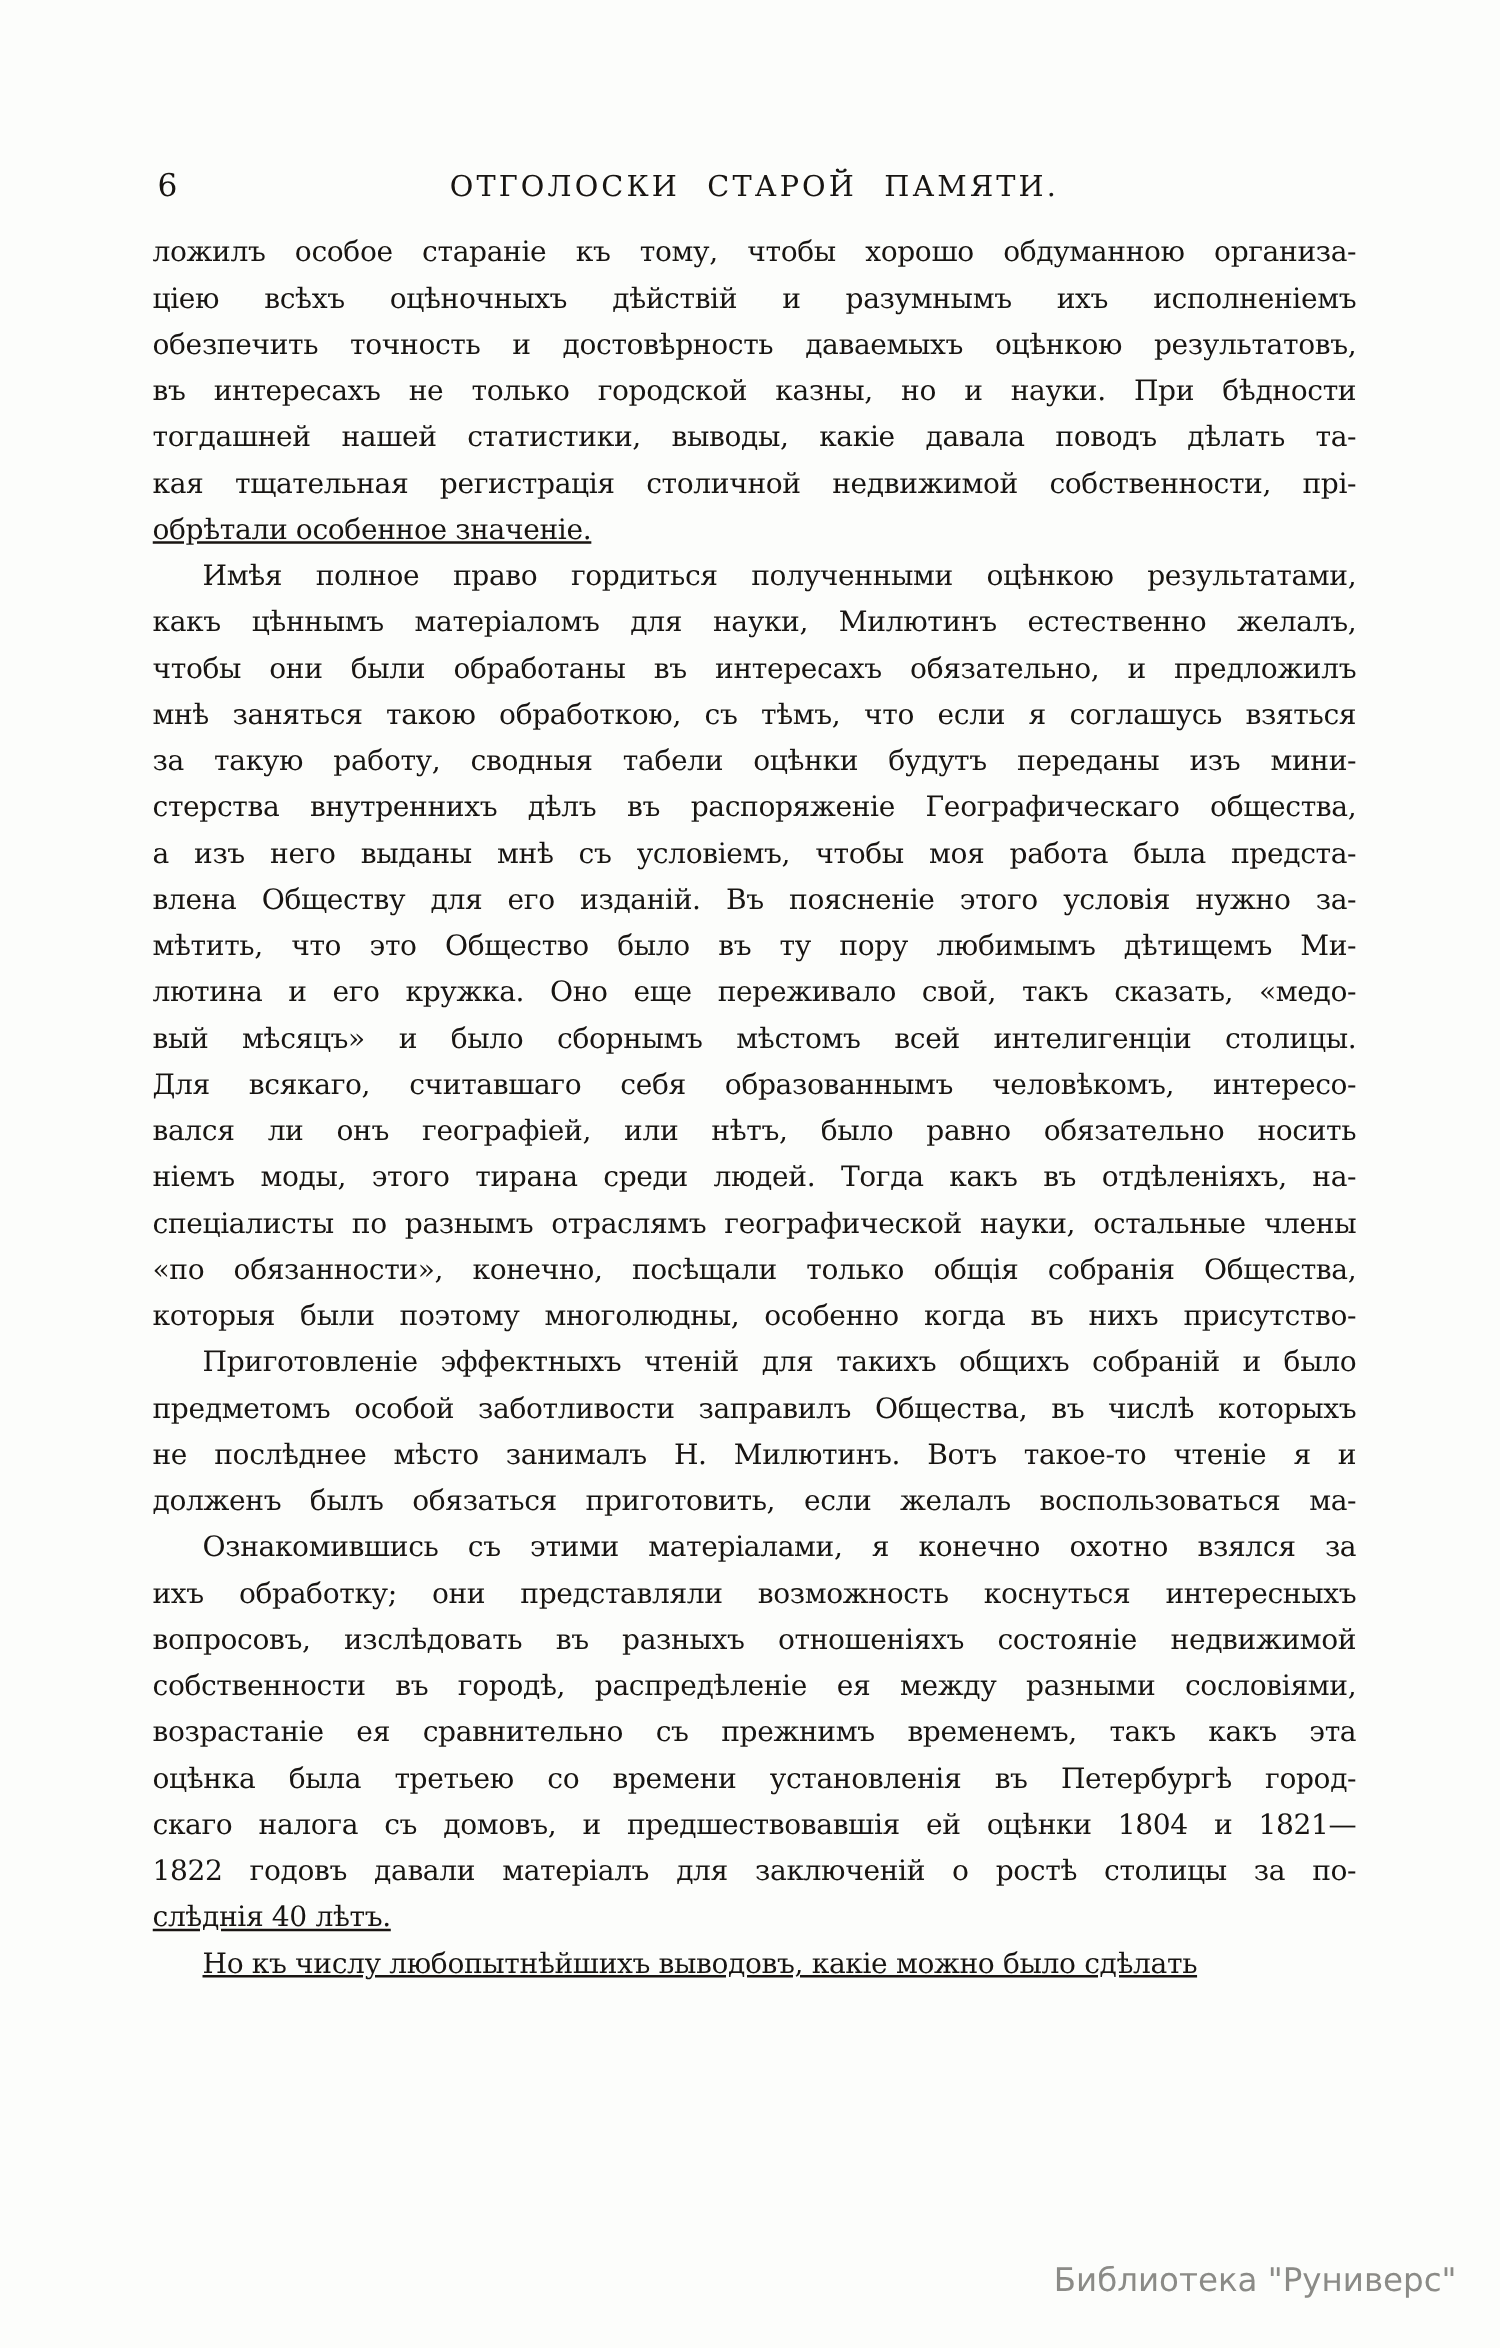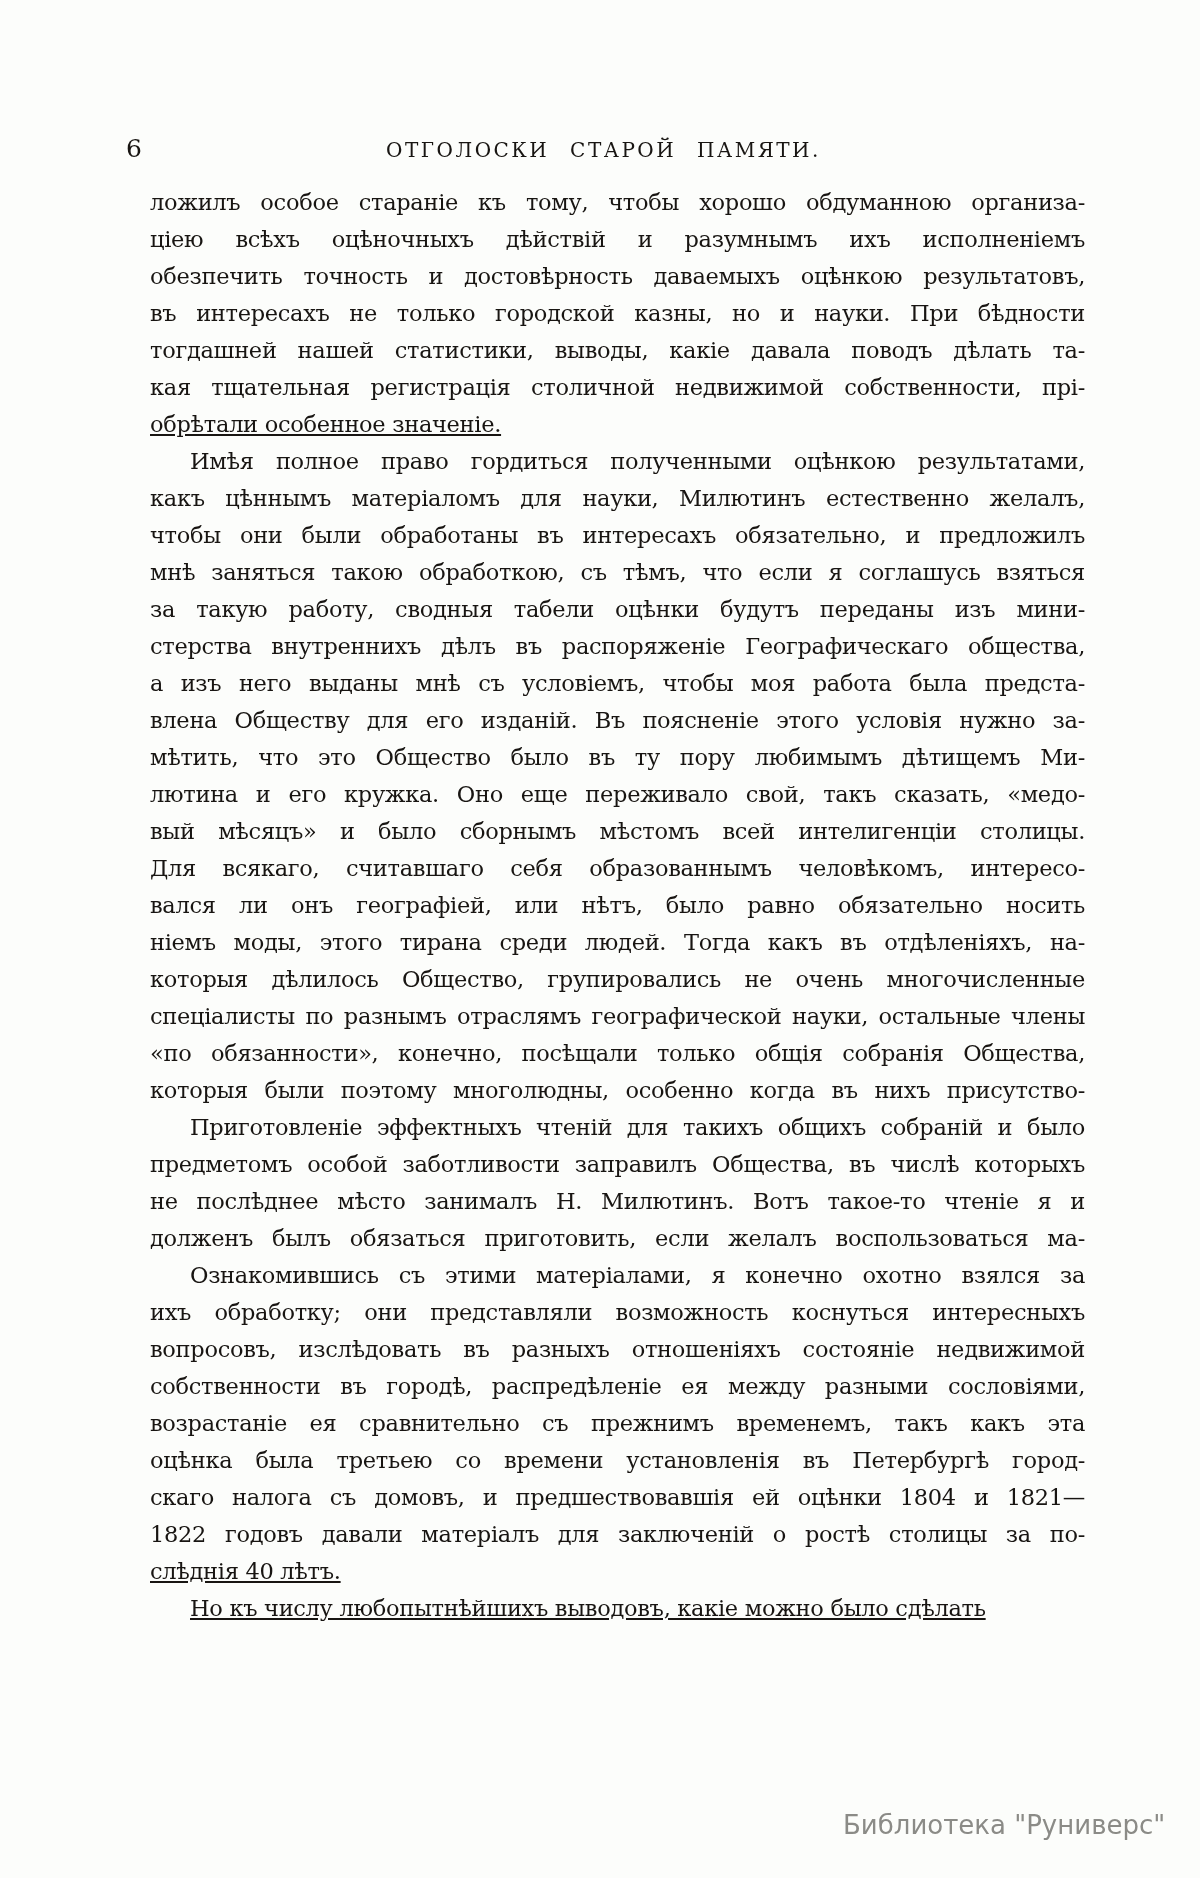--- a/index.html
+++ b/index.html
@@ -15,39 +15,38 @@
     position:absolute;
     top:133px; left:122px; width:963px; height:32px;
   }
   .pagenum {
     position:absolute; left:4px; top:2px;
     font-size:25px; line-height:28px;
   }
   .title {
     position:absolute; left:0; right:0; top:3px;
     text-align:center;
-    font-size:20px; line-height:28px;
+    font-size:23px; line-height:28px;
     letter-spacing:2.5px;
     word-spacing:12px;
   }
   .body-text {
     position:absolute;
     top:184px; left:122px; width:963px;
   }
   .paragraph { margin:0; padding:0; }
   .line {
     font-size:22.5px;
     line-height:37px;
     height:37px;
     letter-spacing:-0.3px;
     text-align:justify;
     text-align-last:justify;
     overflow:hidden;
     white-space:nowrap;
-    margin-left:28px;
   }
   .line.last { text-align-last:left;text-decoration:underline; }
   .line.first { text-indent:40px; }
   .watermark {
     position:absolute;
     left:843px; top:1810px;
     font-family:"DejaVu Sans", sans-serif;
     font-size:26px; line-height:30px;
     color:#8b8b87;
   }
@@ -80,21 +79,20 @@
         <div class="line">за такую работу, сводныя табели оцѣнки будутъ переданы изъ мини-</div>
         <div class="line">стерства внутреннихъ дѣлъ въ распоряженіе Географическаго общества,</div>
         <div class="line">а изъ него выданы мнѣ съ условіемъ, чтобы моя работа была предста-</div>
         <div class="line">влена Обществу для его изданій. Въ поясненіе этого условія нужно за-</div>
         <div class="line">мѣтить, что это Общество было въ ту пору любимымъ дѣтищемъ Ми-</div>
         <div class="line">лютина и его кружка. Оно еще переживало свой, такъ сказать, «медо-</div>
         <div class="line">вый мѣсяцъ» и было сборнымъ мѣстомъ всей интелигенціи столицы.</div>
         <div class="line">Для всякаго, считавшаго себя образованнымъ человѣкомъ, интересо-</div>
         <div class="line">вался ли онъ географіей, или нѣтъ, было равно обязательно носить</div>
         <div class="line">ніемъ моды, этого тирана среди людей. Тогда какъ въ отдѣленіяхъ, на-</div>
-        <div class="line">которыя дѣлилось Общество, групировались не очень многочисленные</div>
         <div class="line">спеціалисты по разнымъ отраслямъ географической науки, остальные члены</div>
         <div class="line">«по обязанности», конечно, посѣщали только общія собранія Общества,</div>
         <div class="line">которыя были поэтому многолюдны, особенно когда въ нихъ присутство-</div>
       </div>
       <div class="paragraph">
         <div class="line first">Приготовленіе эффектныхъ чтеній для такихъ общихъ собраній и было</div>
         <div class="line">предметомъ особой заботливости заправилъ Общества, въ числѣ которыхъ</div>
         <div class="line">не послѣднее мѣсто занималъ Н. Милютинъ. Вотъ такое-то чтеніе я и</div>
         <div class="line">долженъ былъ обязаться приготовить, если желалъ воспользоваться ма-</div>
       </div>

